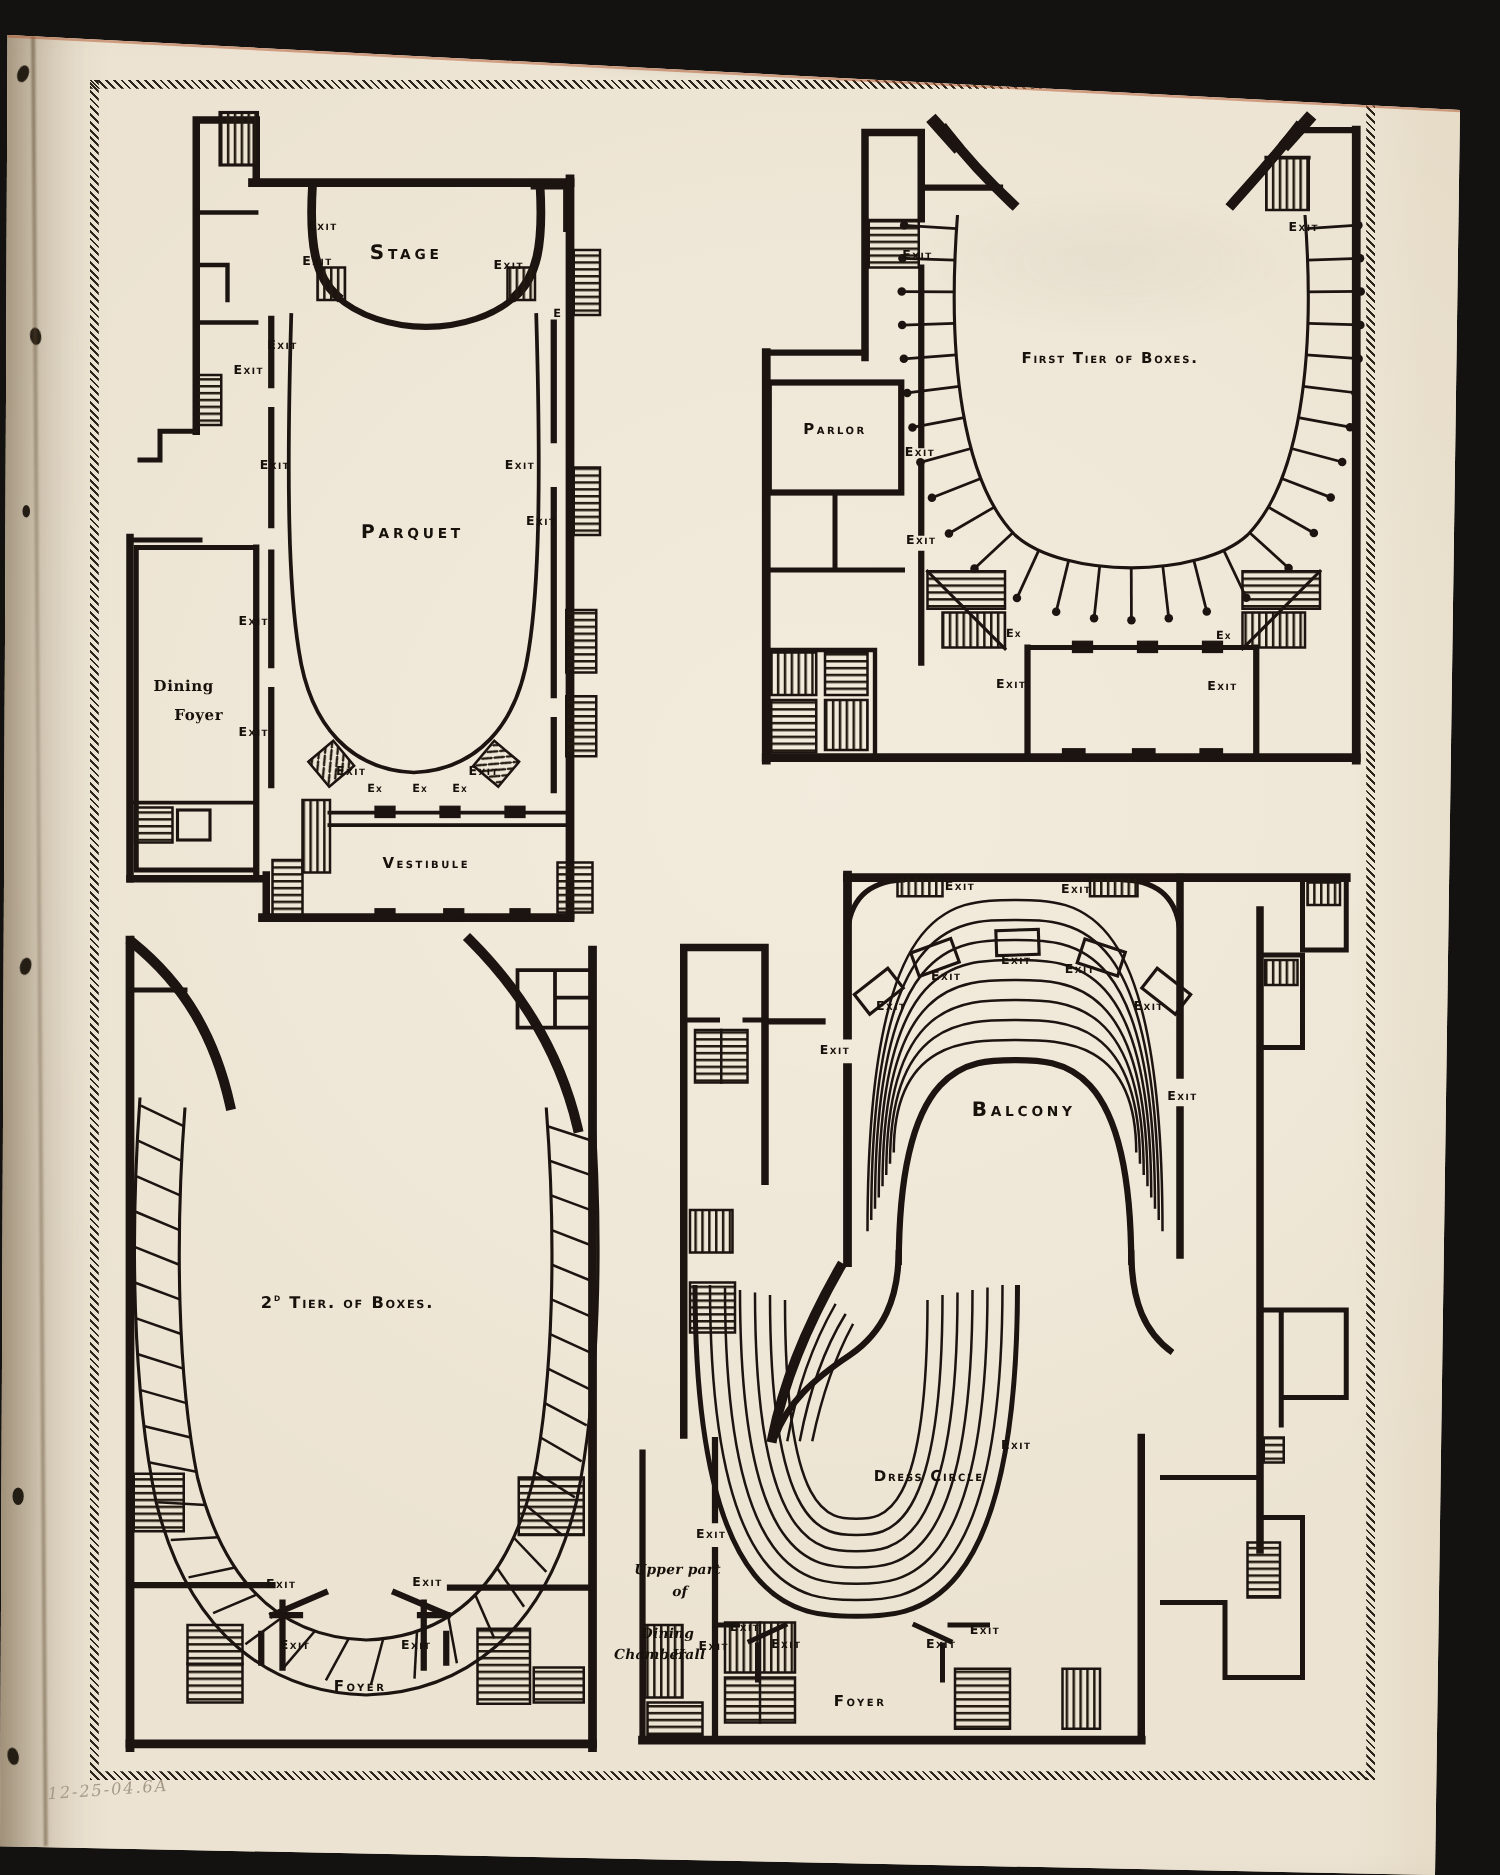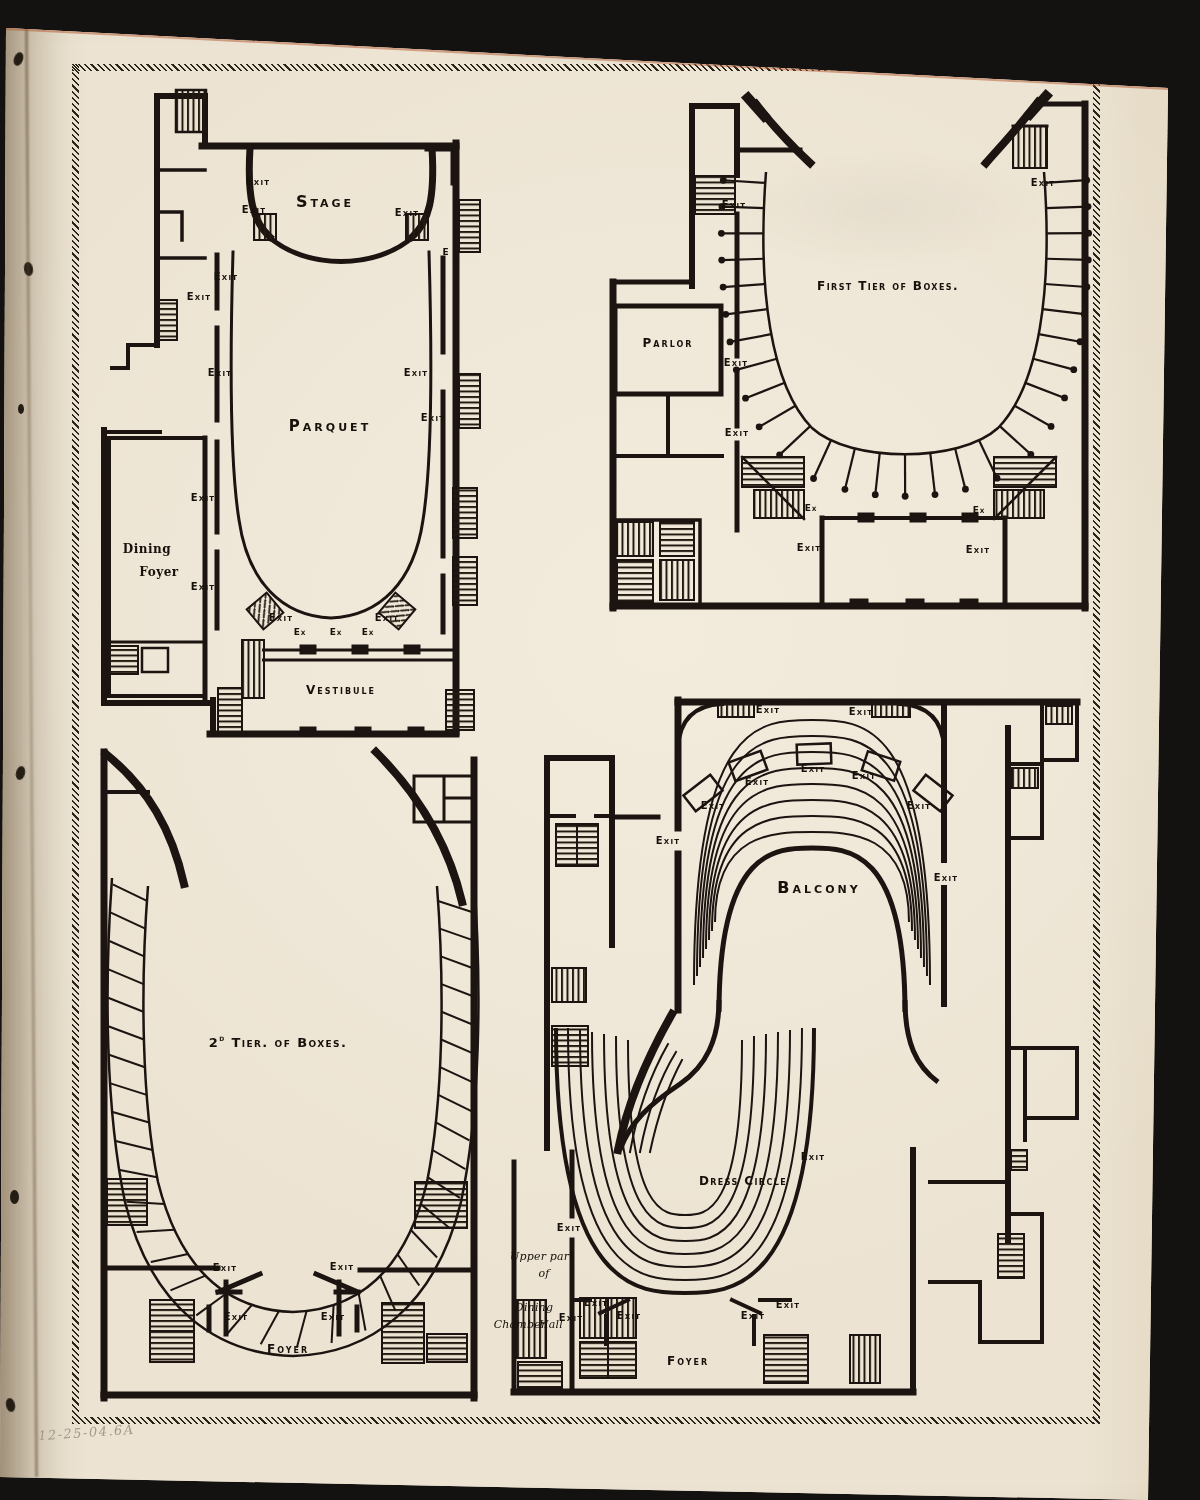--- a/index.html
+++ b/index.html
@@ -33,21 +33,21 @@
   svg.plan *{vector-effect:none;}
   
   .lbl{position:absolute;transform:translate(-50%,-50%);white-space:nowrap;color:#17110b;
        font-weight:bold;line-height:1;}
   .exit{font-size:10px;letter-spacing:1.2px;font-variant:small-caps;text-align:right;}
   .ex{font-size:9px;letter-spacing:.8px;font-variant:small-caps;}
   .t1{font-size:16px;letter-spacing:3px;font-variant:small-caps;}
   .t2{font-size:12px;letter-spacing:2px;font-variant:small-caps;}
   .t3{font-size:12px;letter-spacing:1.4px;font-variant:small-caps;}
   .hand{font-size:12px;letter-spacing:.5px;font-family:"DejaVu Serif",serif;}
-  .hand2{font-size:11px;font-style:italic;letter-spacing:.2px;font-family:"DejaVu Serif",serif;font-weight:normal;}
+  .hand2{font-size:11px;font-style:italic;letter-spacing:.2px;font-family:"DejaVu Serif",serif;font-weight:bold;}
   .sup{font-size:8px;vertical-align:6px;}
   .pencil{position:absolute;color:#a59a88;font-size:13px;font-style:italic;letter-spacing:1.5px;
        transform:rotate(-4deg);font-family:"DejaVu Serif",serif;font-weight:normal;}
 </style>
 </head>
 <body>
 
 <div class="scene">
   <div class="page">
 

